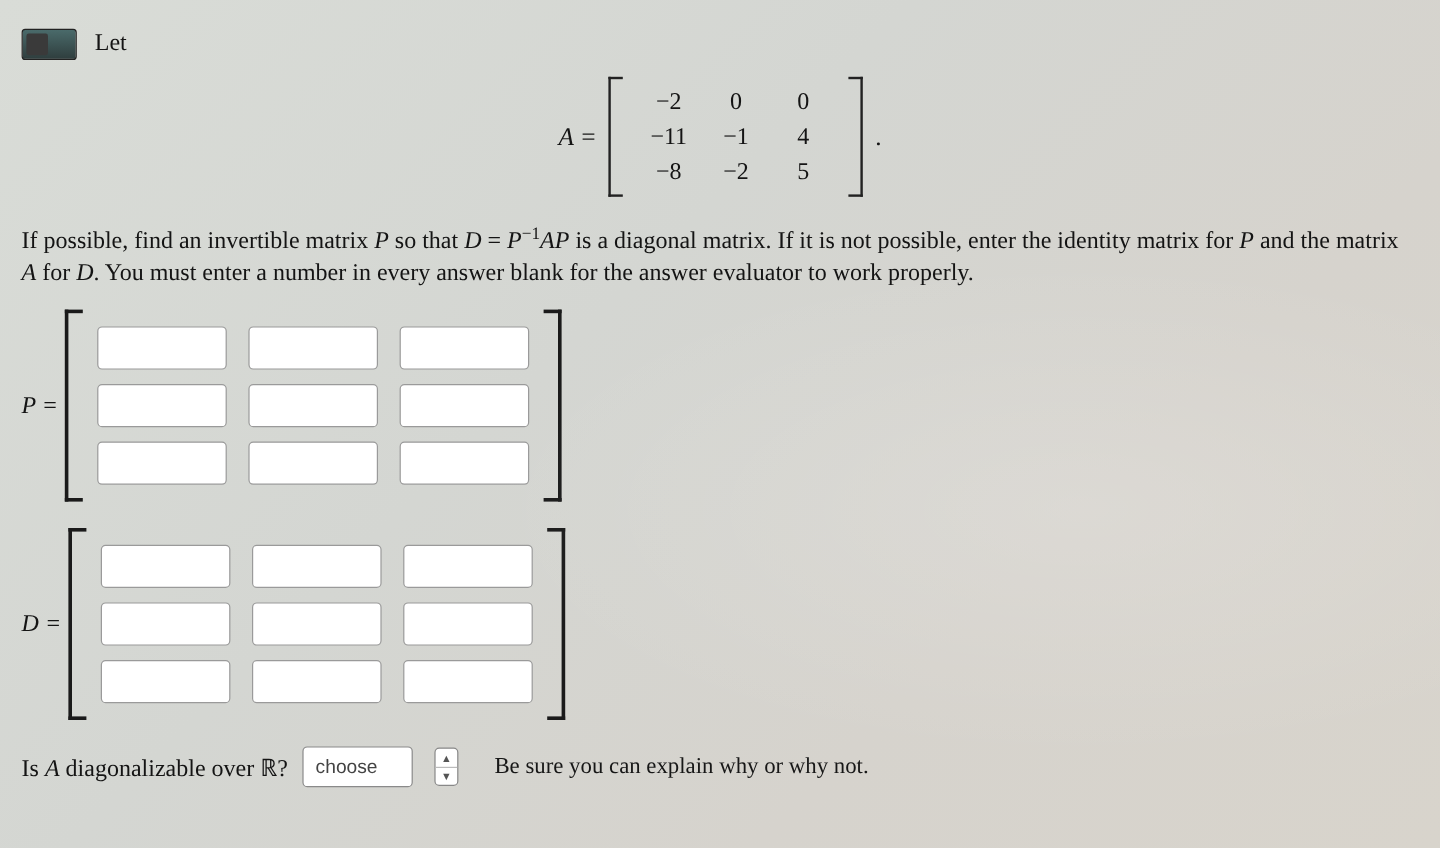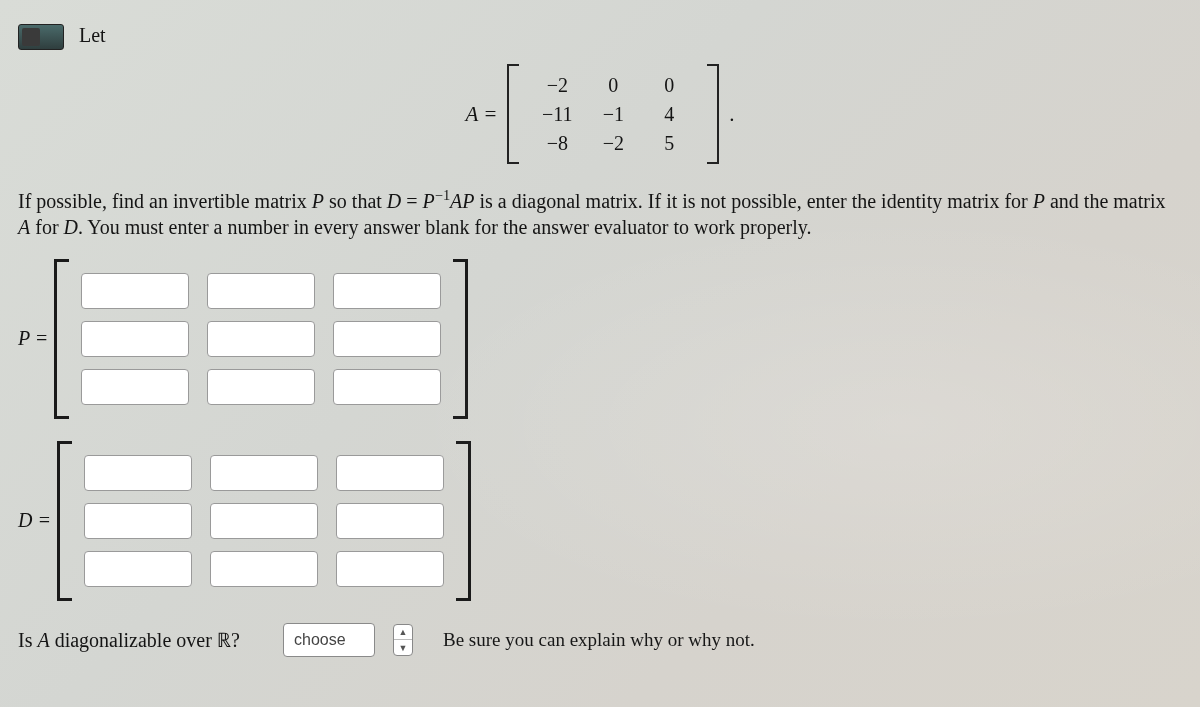--- a/index.html
+++ b/index.html
@@ -53,21 +53,21 @@
     background:#fff;border:1px solid #9a9a9a;border-radius:4px;
     font-size:16px;font-family:inherit;padding:0 8px;
   }
 
   .q-line{font-size:20px;display:flex;align-items:center;gap:12px;margin-top:6px}
   .bbR{font-family:"Cambria Math","STIXGeneral",serif}
   .sel-wrap{position:relative;display:inline-flex;align-items:center}
   select{
     appearance:none;-webkit-appearance:none;
     background:#fff;border:1px solid #8a8a8a;border-radius:4px;
-    height:34px;padding:0 28px 0 10px;font-size:16px;font-family:Arial,sans-serif;color:#444;margin-left:31px;
+    height:34px;padding:0 28px 0 10px;font-size:16px;font-family:Arial,sans-serif;color:#444;
   }
   .stepper{
     width:18px;height:30px;border:1px solid #888;border-radius:4px;
     display:flex;flex-direction:column;background:#fff;margin-left:6px;
   }
   .stepper div{flex:1;display:flex;align-items:center;justify-content:center;font-size:9px;color:#555}
   .stepper div:first-child{border-bottom:1px solid #bbb}
   .note{font-size:19px;color:#171717;margin-left:18px}
 </style>
 </head>

